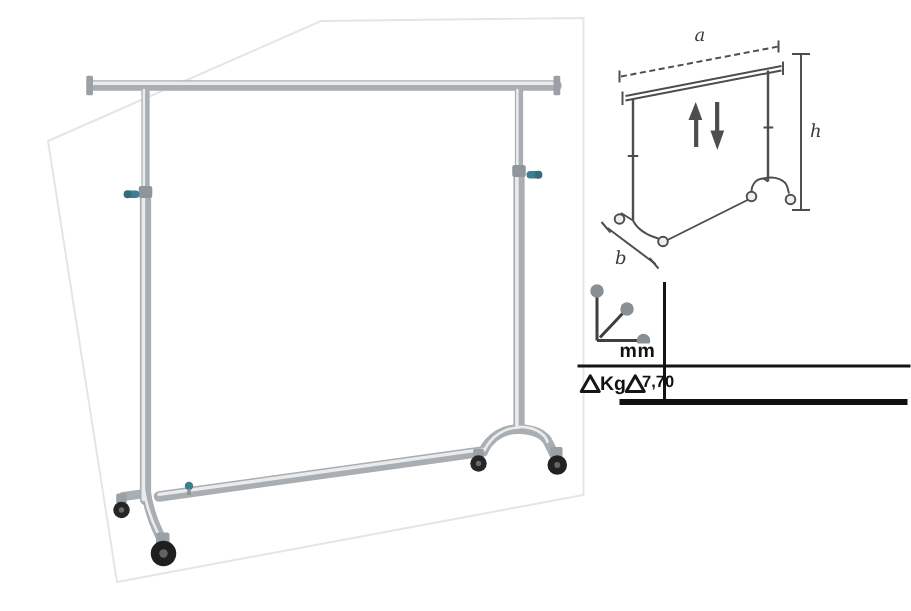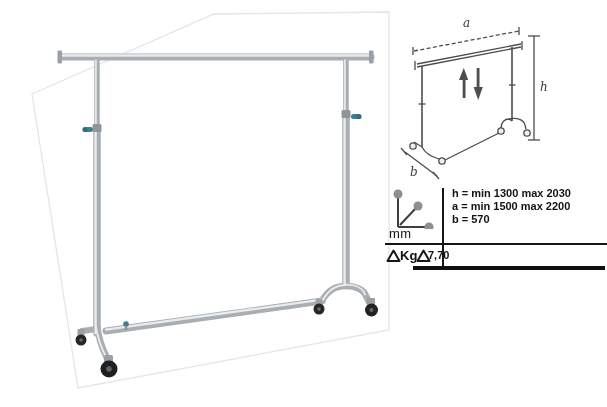--- a/index.html
+++ b/index.html
@@ -7,22 +7,22 @@
        font-family:"Liberation Sans",sans-serif;}
   .stage{position:absolute;inset:0;}
   svg.art{position:absolute;left:0;top:0;}
 
   
   .vline{position:absolute;left:442px;top:188px;width:2px;height:79px;background:#141414;}
   .hline{position:absolute;left:385px;top:243px;width:222px;height:2px;background:#141414;}
   .thickbar{position:absolute;left:413px;top:266px;width:192px;height:4px;background:#101010;}
 
   .mm-icon{position:absolute;left:390px;top:187px;width:52px;height:42px;}
-  .mm-label{position:absolute;left:389px;top:226px;font-size:13px;font-weight:normal;
-            color:#121212;letter-spacing:.5px;}
+  .mm-label{position:absolute;left:389px;top:226px;font-size:13px;font-weight:bold;
+            color:#121212;letter-spacing:.5px;padding-left:24px;}
   .dim-lines{position:absolute;left:452px;top:187px;font-size:11px;font-weight:bold;
              color:#121212;line-height:13px;white-space:nowrap;}
   .kg-row{position:absolute;left:386px;top:246px;display:flex;align-items:flex-end;height:17px;text-align:right;}
   .kg-label{font-size:13px;font-weight:bold;color:#121212;margin:0 -1px 0 -1px;line-height:15px;}
   .weight-value{position:absolute;left:428px;top:249px;font-size:11px;font-weight:bold;color:#121212;}
 </style>
 </head>
 <body>
 
 <div class="stage">
@@ -153,25 +153,20 @@
       <path d="M10,38 L26,21"></path>
     </g>
     <g fill="#8a8f94">
       <circle cx="8" cy="7" r="4.5"></circle>
       <circle cx="28" cy="19" r="4.5"></circle>
       <circle cx="39" cy="40" r="4.5"></circle>
     </g>
   </svg>
   <div class="mm-label">mm</div>
 
-  <div class="dim-lines">
-    <div>h = min 1300 max 2030</div>
-    <div>a = min 1500 max 2200</div>
-    <div>b = 570</div>
-  </div>
 
   <div class="kg-row">
     <svg width="15" height="15" viewBox="0 0 15 15">
       <polygon points="1.5,13 7.5,2.5 13.5,13" fill="#ffffff" stroke="#161616" stroke-width="2" stroke-linejoin="round"></polygon>
     </svg>
     <span class="kg-label">Kg</span>
     <svg width="15" height="15" viewBox="0 0 15 15">
       <polygon points="1.5,13 7.5,2.5 13.5,13" fill="#ffffff" stroke="#161616" stroke-width="2" stroke-linejoin="round"></polygon>
     </svg>
   </div>

